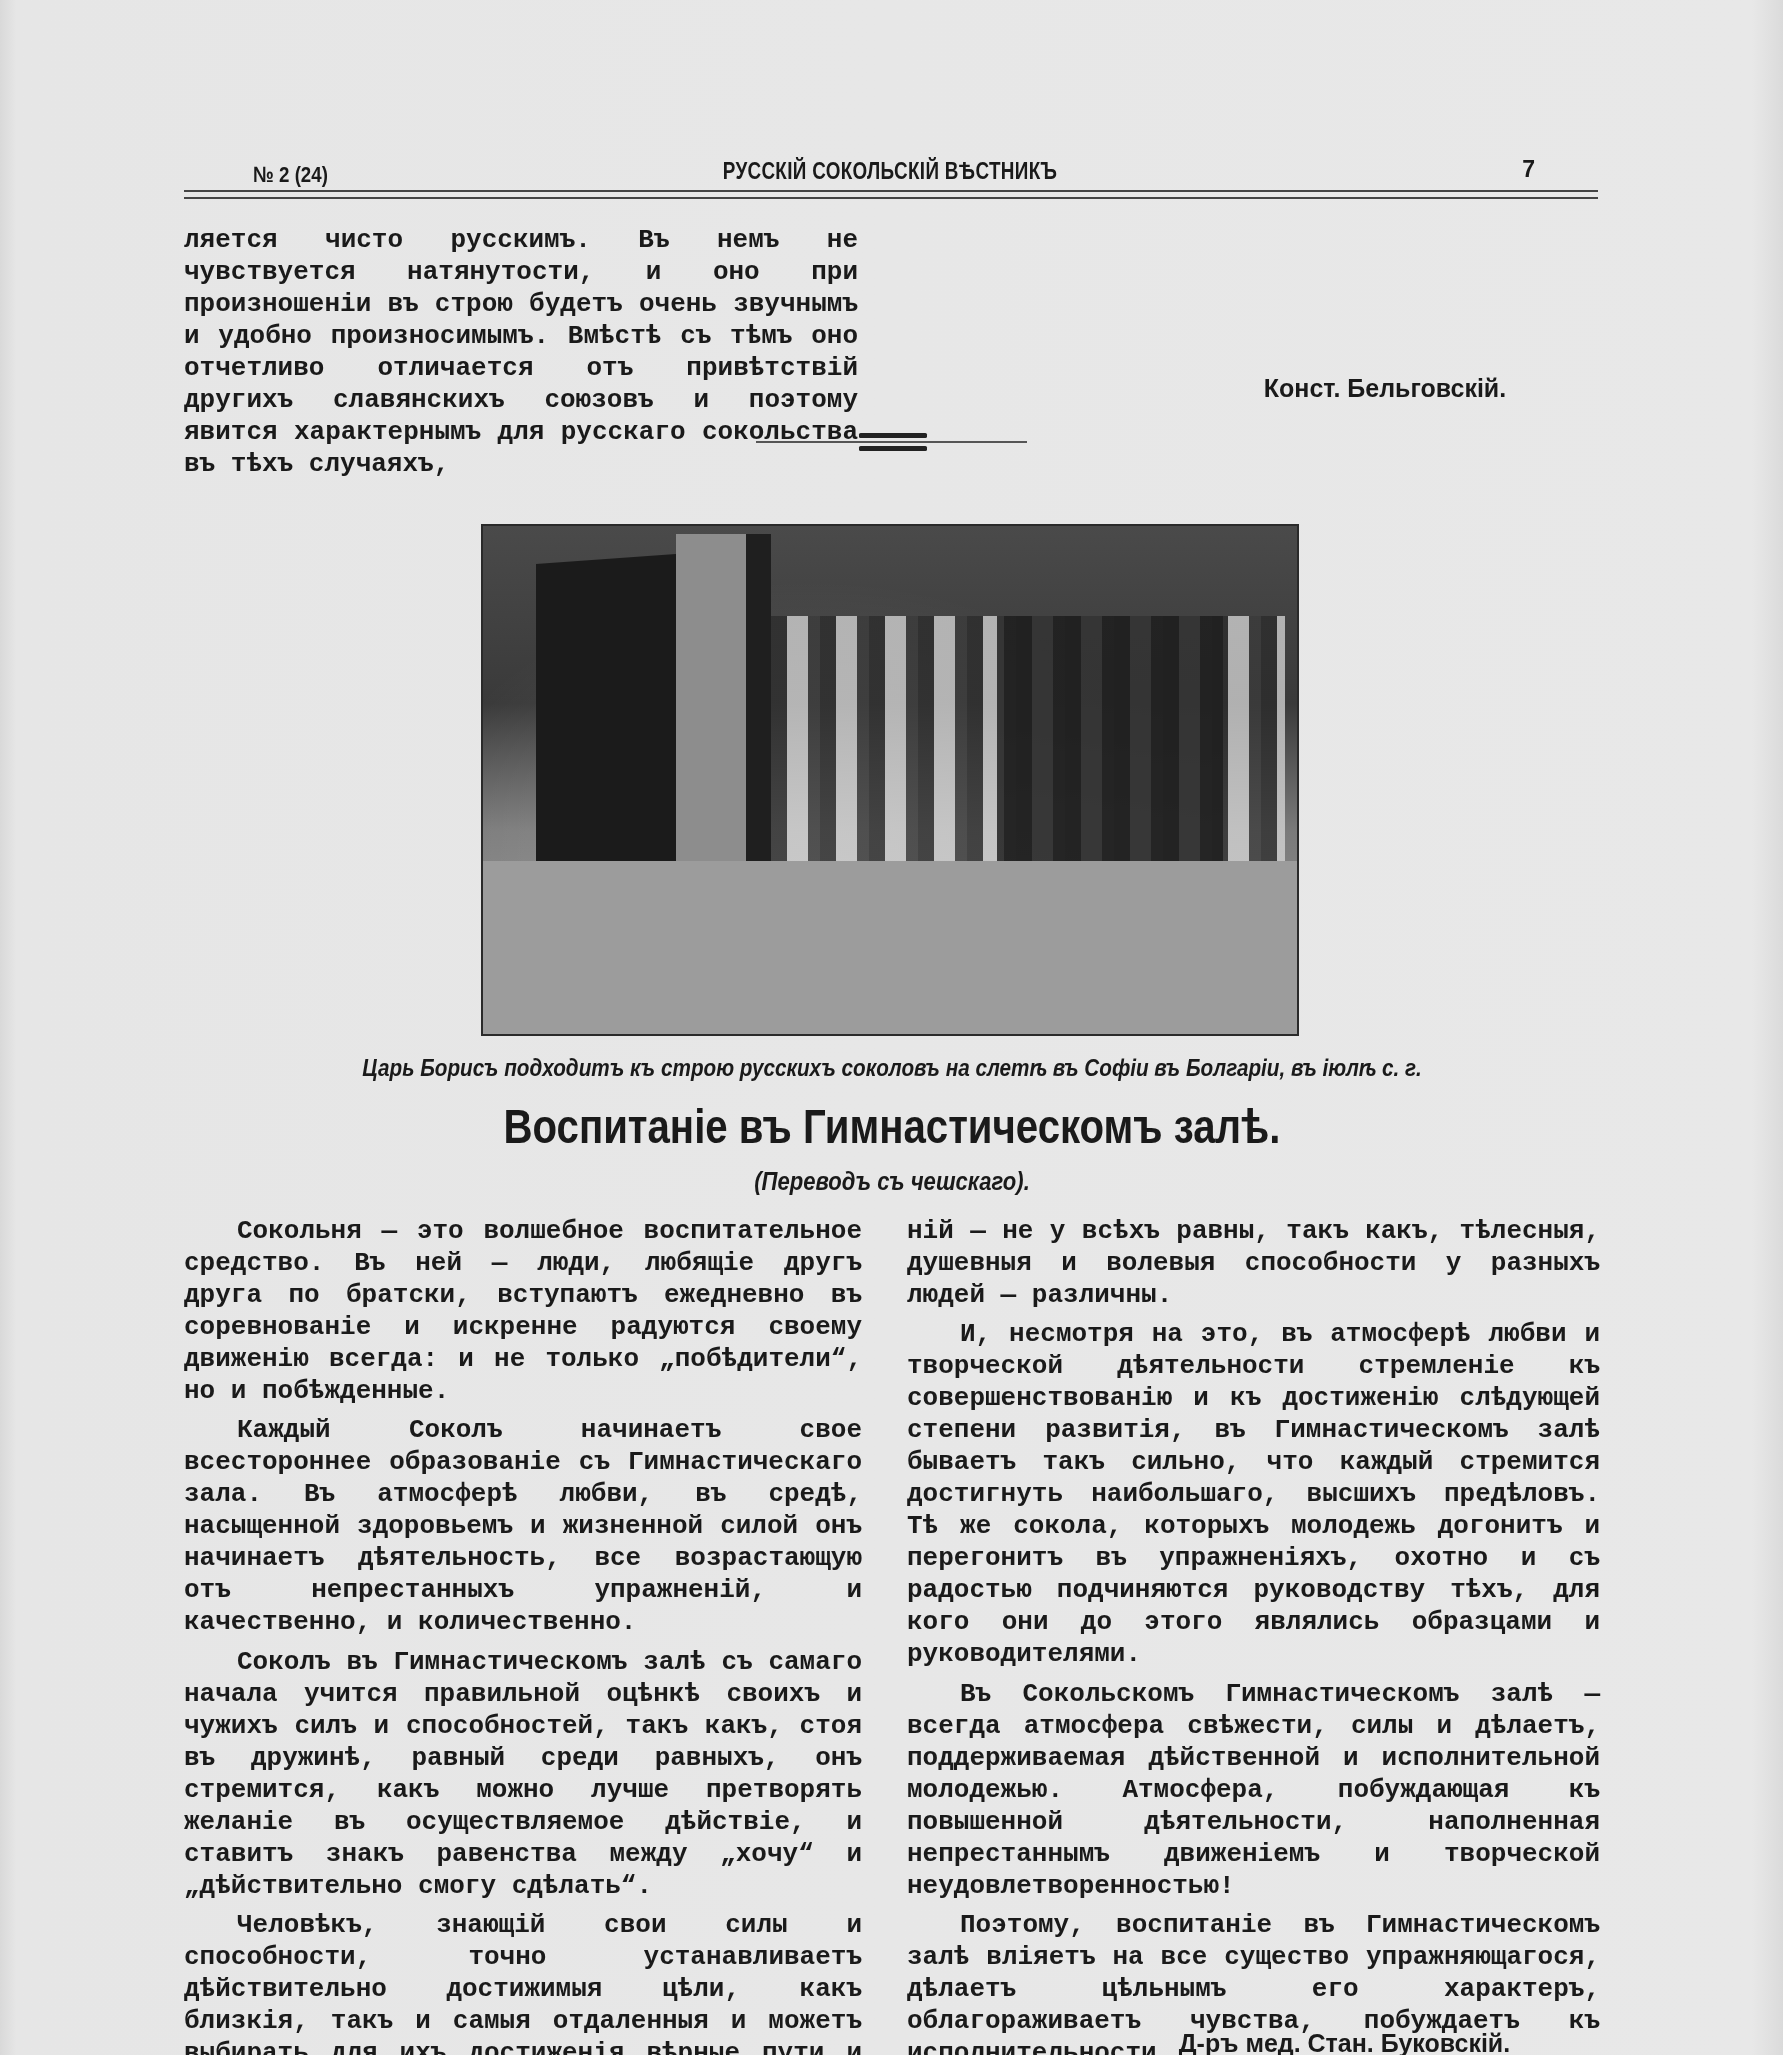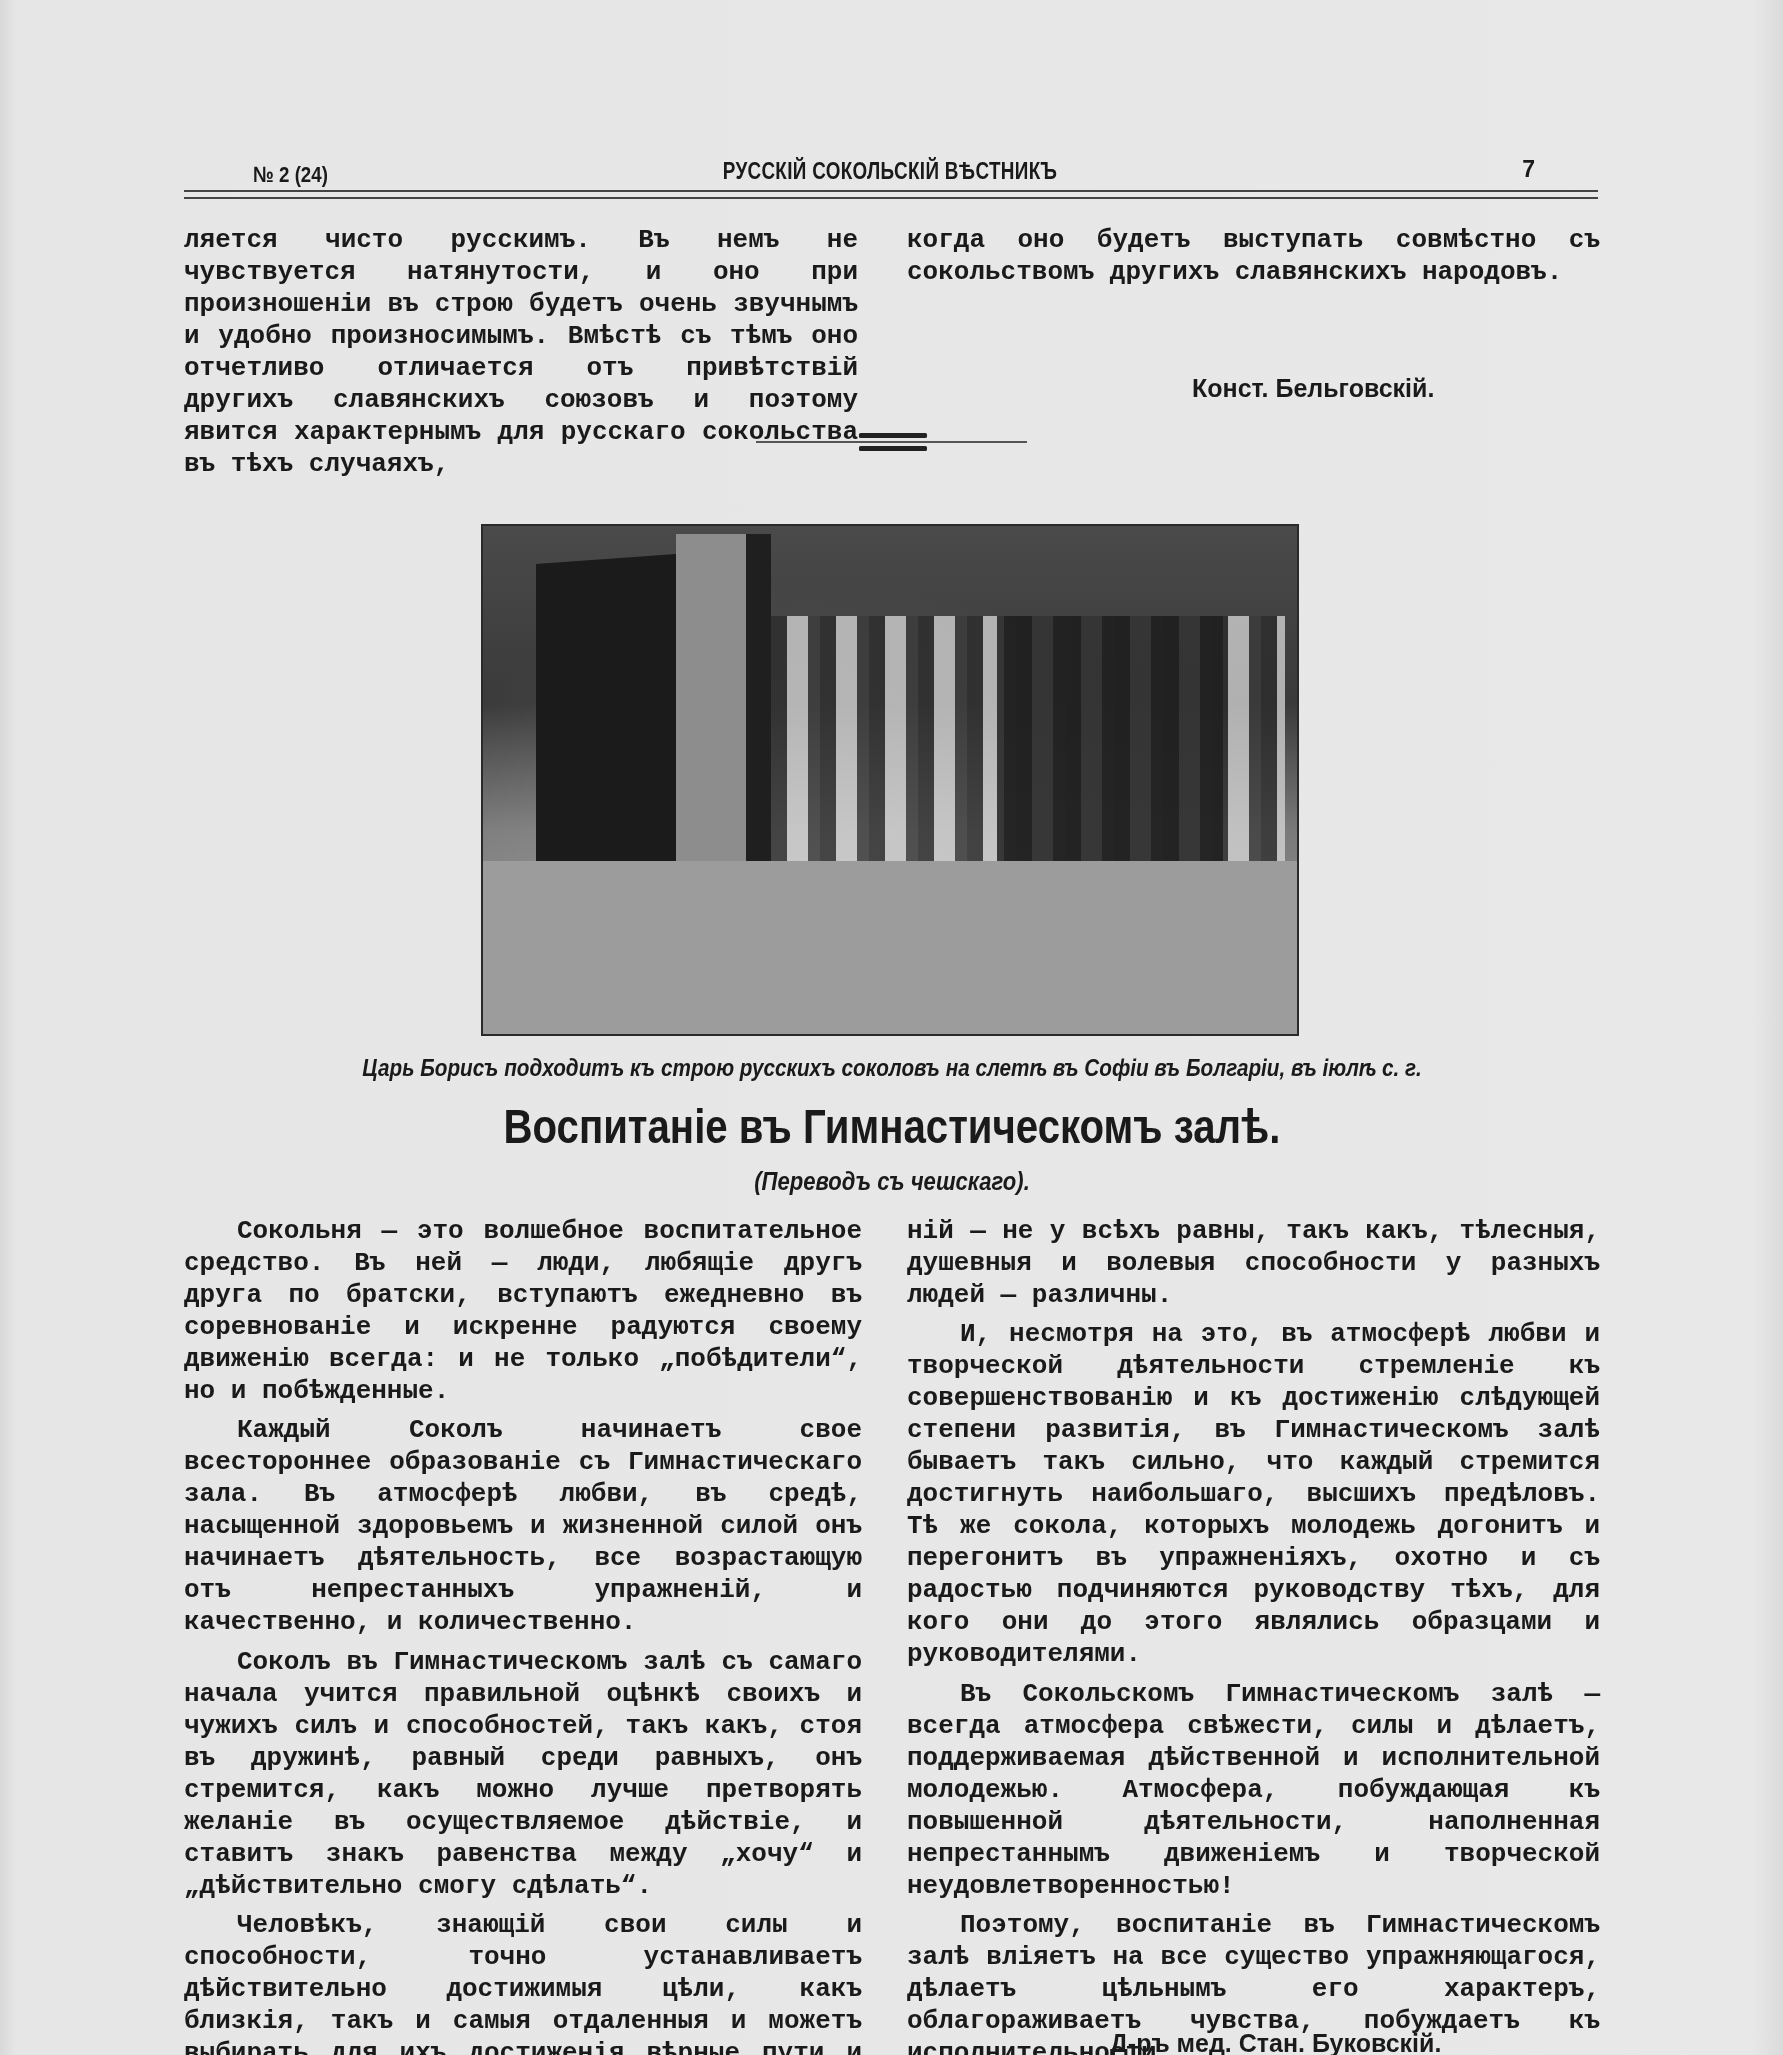--- a/index.html
+++ b/index.html
@@ -15,21 +15,21 @@
   .header { position:absolute; left:183px; top:158px; width:1414px; height:37px; }
   .hdr-num { position:absolute; left:70px; top:4.1px; font-size:22px; font-weight:bold; transform:scaleX(0.85); transform-origin:left; }
   .hdr-title { position:absolute; left:0; right:0; top:0; text-align:center; font-size:23px; font-weight:bold; letter-spacing:0.4px; transform:scaleX(0.82); }
   .hdr-page { position:absolute; right:62px; top:-2.1px; font-size:23px; font-weight:bold; }
   .hdr-rule { position:absolute; left:184px; top:190px; width:1414px; height:9px; border-top:2.9px solid #444; border-bottom:2.9px solid #444; box-sizing:border-box; }
 
   .col { position:absolute; font-size:26px; line-height:32px; text-align:justify; font-weight:bold; }
   .col p { margin:0 0 7.4px 0;font-family:Liberation Mono, monospace; }
   .col p.ind { text-indent:53px; }
 
-  .sig { position:absolute; font-size:25px; font-weight:bold; text-align:left; }
+  .sig { position:absolute; font-size:25px; font-weight:bold; text-align:center; }
   .ornament { position:absolute; height:25px; }
   .ornament .line { position:absolute; left:0; right:0; top:10.7px; height:2.5px; background:#555; }
   .ornament .bar1, .ornament .bar2 { position:absolute; height:4.5px; background:#222; border-radius:1.6px; }
 
   .photo { position:absolute; left:481px; top:524px; width:814px; height:508px; border:2.1px solid #2a2a2a;
     background:
       radial-gradient(ellipse at 40% 70%, rgba(255,255,255,0.2), transparent 60%),
       linear-gradient(180deg,#4a4a4a 0%,#3a3a3a 35%,#7a7a7a 60%,#9a9a9a 100%);
     overflow:hidden; }
   .photo .flag-dark { position:absolute; left:53px; top:33px; width:140px; height:465px; background:#1b1b1b; transform:skewY(-4deg); }
@@ -53,21 +53,20 @@
     <span class="hdr-num">№ 2 (24)</span>
     <div class="hdr-title">РУССКІЙ СОКОЛЬСКІЙ ВѢСТНИКЪ</div>
     <span class="hdr-page">7</span>
   </div>
   <div class="hdr-rule"></div>
 
   <div class="col" style="left:184px; top:224px; width:674px;">
     <p>ляется чисто русскимъ. Въ немъ не чувствуется натянутости, и оно при произношеніи въ строю будетъ очень звучнымъ и удобно произносимымъ. Вмѣстѣ съ тѣмъ оно отчетливо отличается отъ привѣтствій другихъ славянскихъ союзовъ и поэтому явится характернымъ для русскаго сокольства въ тѣхъ случаяхъ,</p>
   </div>
   <div class="col" style="left:907px; top:224px; width:693px;">
-    <p>когда оно будетъ выступать совмѣстно съ сокольствомъ другихъ славянскихъ народовъ.</p>
   </div>
   <div class="sig" style="left:1192px; top:374px; width:386px;">Конст. Бельговскій.</div>
 
   <div class="ornament" style="left:756px; top:430px; width:271px;">
     <div class="line"></div>
     <div class="bar1" style="left:103px; top:3.3px; width:68px;"></div>
     <div class="bar2" style="left:103px; top:16.4px; width:68px;"></div>
   </div>
 
   <div class="photo">

